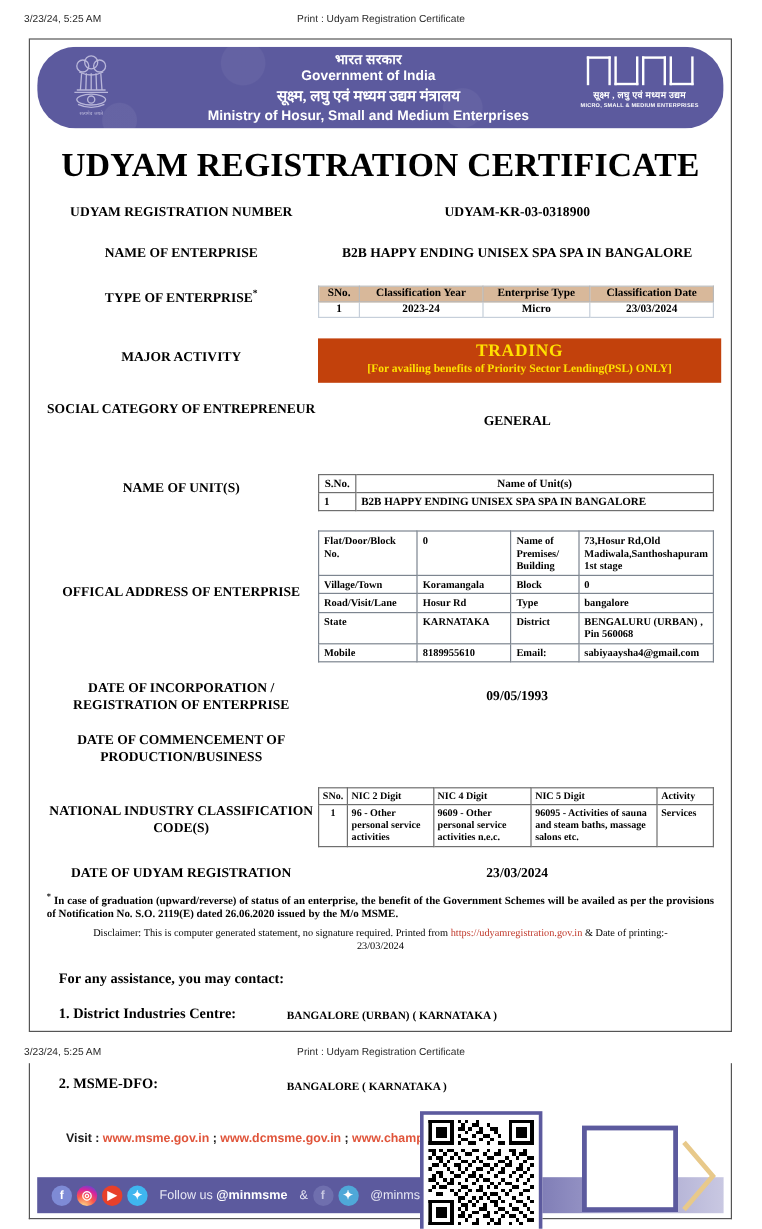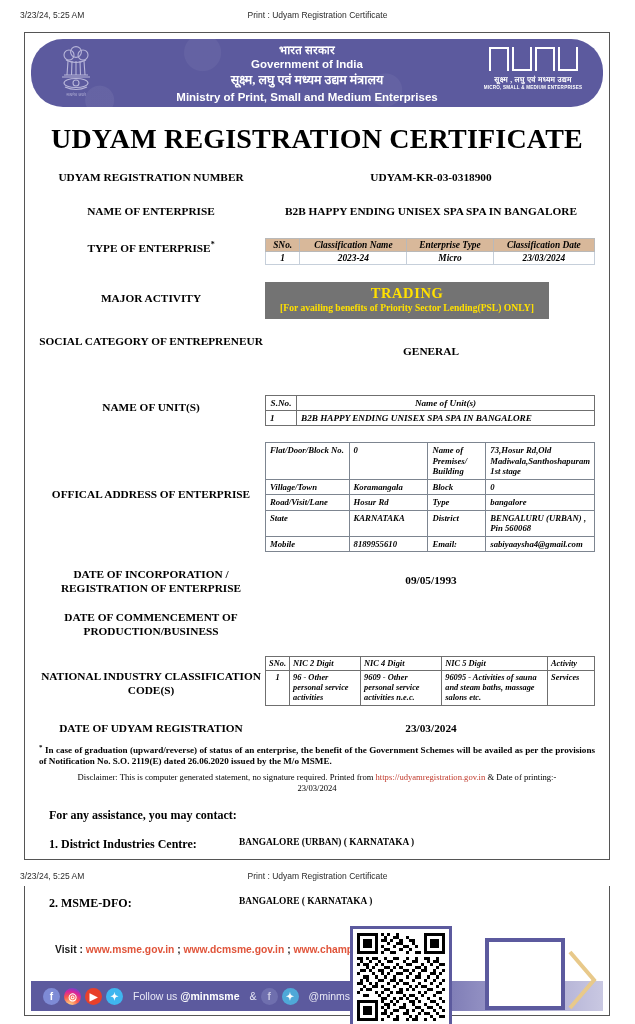--- a/index.html
+++ b/index.html
@@ -154,21 +154,20 @@
     padding-top: 2px;
   }
   .sup { font-size: 8px; vertical-align: super; font-weight: bold; }
 
   
   table.grid {
     border-collapse: collapse;
     font-size: 8.6px;
     font-weight: bold;
     width: 100%;
-    font-style: italic;
   }
   table.grid td, table.grid th {
     border: 1px solid #9aa6b5;
     padding: 2px 3px;
     vertical-align: top;
     text-align: left;
     font-weight: bold;
   }
   table.classification { width: 330px; margin-left: 0; font-size: 9.4px; }
   table.classification th {
@@ -195,22 +194,22 @@
   table.address td.k2 { width: 52px; }
 
   table.nic { width: 330px; font-size: 8.4px; }
   table.nic th { text-align: left; border: 1px solid #6f6f6f; padding: 2px 3px; }
   table.nic td { border: 1px solid #6f6f6f; padding: 2px 3px; line-height: 10px; }
   table.nic td.sn, table.nic th.sn { width: 16px; text-align: center; }
   table.nic th.act, table.nic td.act { width: 40px; }
 
   
   .trading {
-    width: 284px;
-    background: #737373;
+    width: 336px;
+    background: #c2410c;
     text-align: center;
     padding: 3px 0 5px 0;
     box-sizing: border-box;
   }
   .trading .t1 {
     color: #ffe000;
     font-size: 14.5px;
     font-weight: bold;
     letter-spacing: .6px;
     line-height: 17px;
@@ -240,21 +239,21 @@
   }
   .disclaimer .lnk { color: #c0392b; }
 
   .assist {
     padding: 14px 24px 0 24px;
     font-size: 12px;
     font-weight: bold;
   }
   .contact-row {
     display: flex;
-    align-items: flex-start;
+    align-items: flex-end;
     padding: 14px 24px 0 24px;
   }
   .contact-row .cl {
     font-size: 12px; font-weight: bold; width: 190px; flex: 0 0 190px;
   }
   .contact-row .cv {
     font-size: 9.4px; font-weight: bold;
   }
 
   
@@ -356,21 +355,21 @@
         <circle cx="23" cy="40" r="3"></circle>
         <path d="M12 44 q11 5 22 0"></path>
       </g>
       <text x="23" y="53" font-size="4" fill="#c9c7e4" text-anchor="middle" font-family="DejaVu Sans, sans-serif">सत्यमेव जयते</text>
     </svg>
 
     <div class="banner-mid">
       <div class="bm-hi1">भारत सरकार</div>
       <div class="bm-en1">Government of India</div>
       <div class="bm-hi2">सूक्ष्म, लघु एवं मध्यम उद्यम मंत्रालय</div>
-      <div class="bm-en2">Ministry of Print, Small and Medium Enterprises</div>
+      <div class="bm-en2">Ministry of Hosur, Small and Medium Enterprises</div>
     </div>
 
     <div class="msme-logo">
       <div class="msme-wordmark">
         <span class="b1"></span>
           <span class="b2"></span>
           <span class="b1"></span>
           <span class="b2"></span>
       </div>
       <div class="msme-hi">सूक्ष्म , लघु एवं मध्यम उद्यम</div>
@@ -392,21 +391,21 @@
 
   <div class="row" style="margin-top:18px">
     <div class="lbl">
       <span>TYPE OF ENTERPRISE</span><span class="sup">*</span>
     </div>
     <div class="val">
       <table class="grid classification">
         <thead>
           <tr>
             <th>SNo.</th>
-            <th>Classification Name</th>
+            <th>Classification Year</th>
             <th>Enterprise Type</th>
             <th>Classification Date</th>
           </tr>
         </thead>
         <tbody>
           <tr>
             <td>1</td>
             <td>2023-24</td>
             <td>Micro</td>
             <td>23/03/2024</td>

